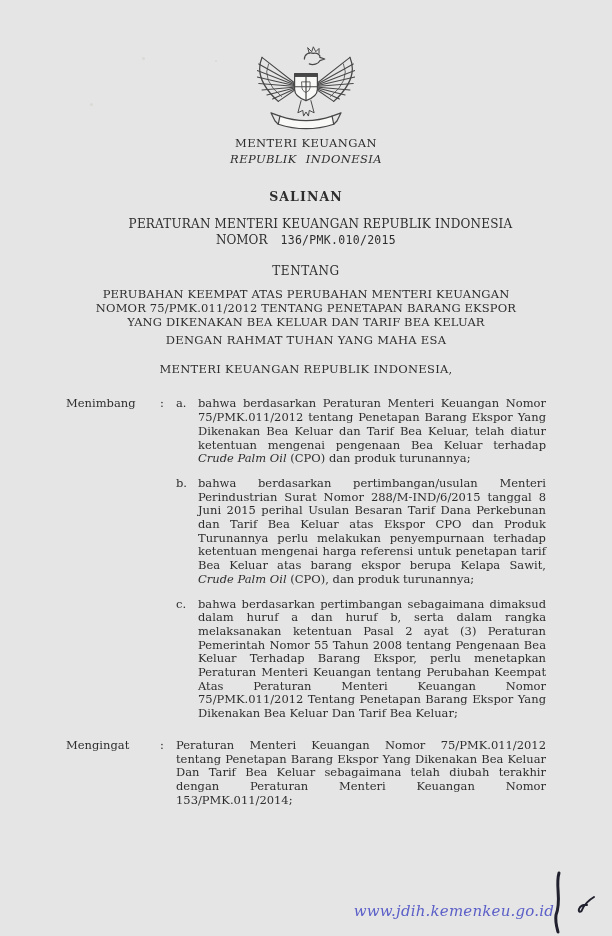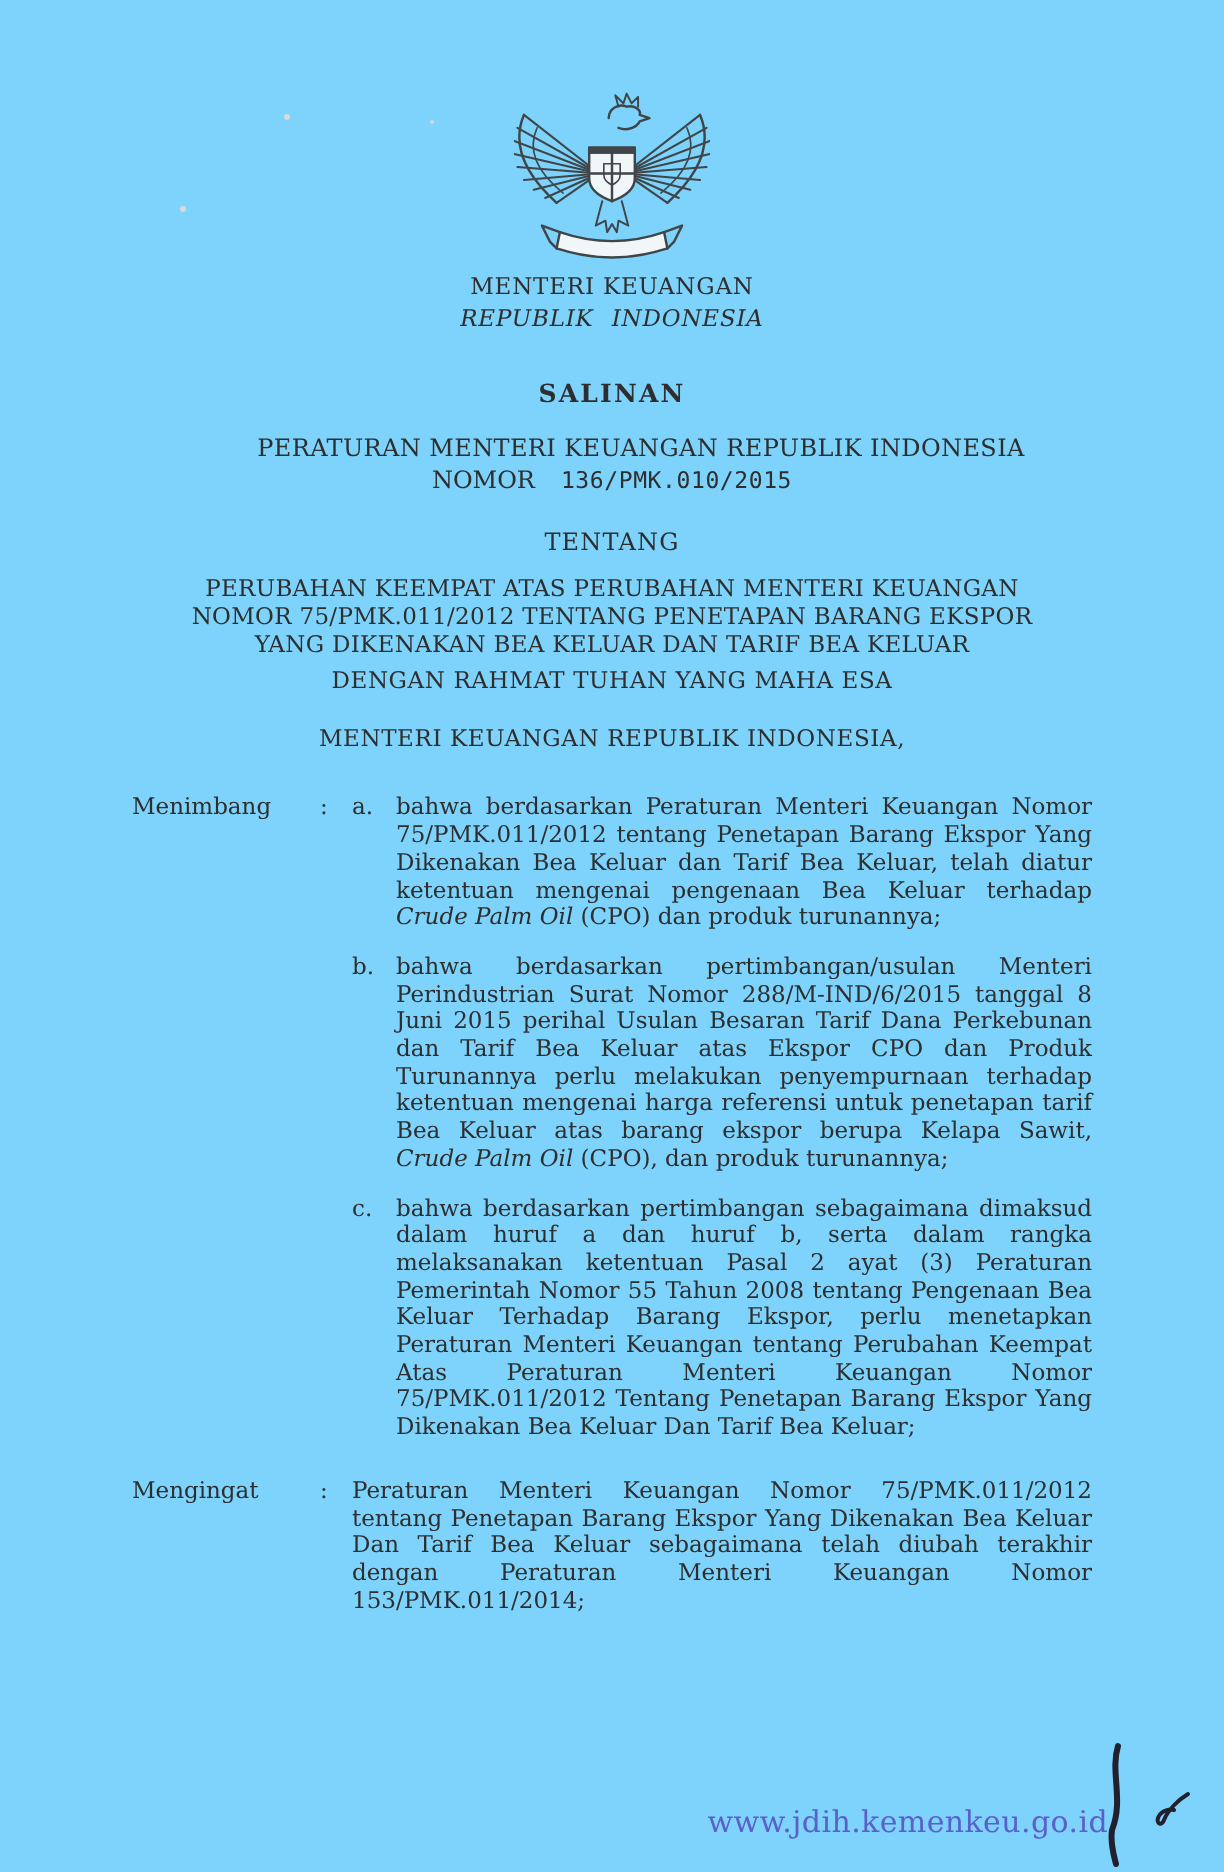--- a/index.html
+++ b/index.html
@@ -1,19 +1,19 @@
 <!DOCTYPE html>
 <html><head>
 <meta charset="utf-8">
 <style>
   html,body{margin:0;padding:0;}
   body{background:#9a9a9a;font-family:"DejaVu Serif", serif;}
   .page{
     width:612px;height:936px;margin:0 auto;position:relative;
-    background:#7dd3fc;color:#2e2e2e;overflow:hidden;
+    background:#e5e5e5;color:#2e2e2e;overflow:hidden;
   }
   .center{text-align:center;}
   
   .emblem{display:block;margin:46px auto 0 auto;opacity:.92;}
   
   .ministry{font-size:11.5px;line-height:12.5px;letter-spacing:.4px;margin-top:3px;}
   .ministry-2{word-spacing:5px;font-style:italic;}
   .salinan{margin-top:24px;font-weight:bold;font-size:12.5px;letter-spacing:1.1px;}
   
   .regline{margin-top:13px;font-size:12px;letter-spacing:.2px;padding-left:29px;}
@@ -29,20 +29,21 @@
   .clause.mengingat{margin-top:18px;}
   .items{display:grid;row-gap:11px;}
   .item{display:grid;grid-template-columns:22px 1fr;}
   .jtext{text-align:justify;text-justify:inter-word;}
   .ital{font-style:italic;}
   
   .footer-url{
     position:absolute;right:58px;bottom:16px;
     font-size:15px;color:#5b5fc8;letter-spacing:.2px;text-decoration:none;
     font-family:"DejaVu Serif", serif;
+    font-style:italic;
   }
   .handwriting{position:absolute;right:12px;bottom:2px;}
   
   .speck{position:absolute;background:#d9d9d6;border-radius:50%;}
   .speck.s1{left:142px;top:57px;width:3px;height:3px;}
   .speck.s2{left:90px;top:103px;width:3px;height:3px;}
   .speck.s3{left:215px;top:60px;width:2px;height:2px;}
 </style>
 </head>
 <body>

